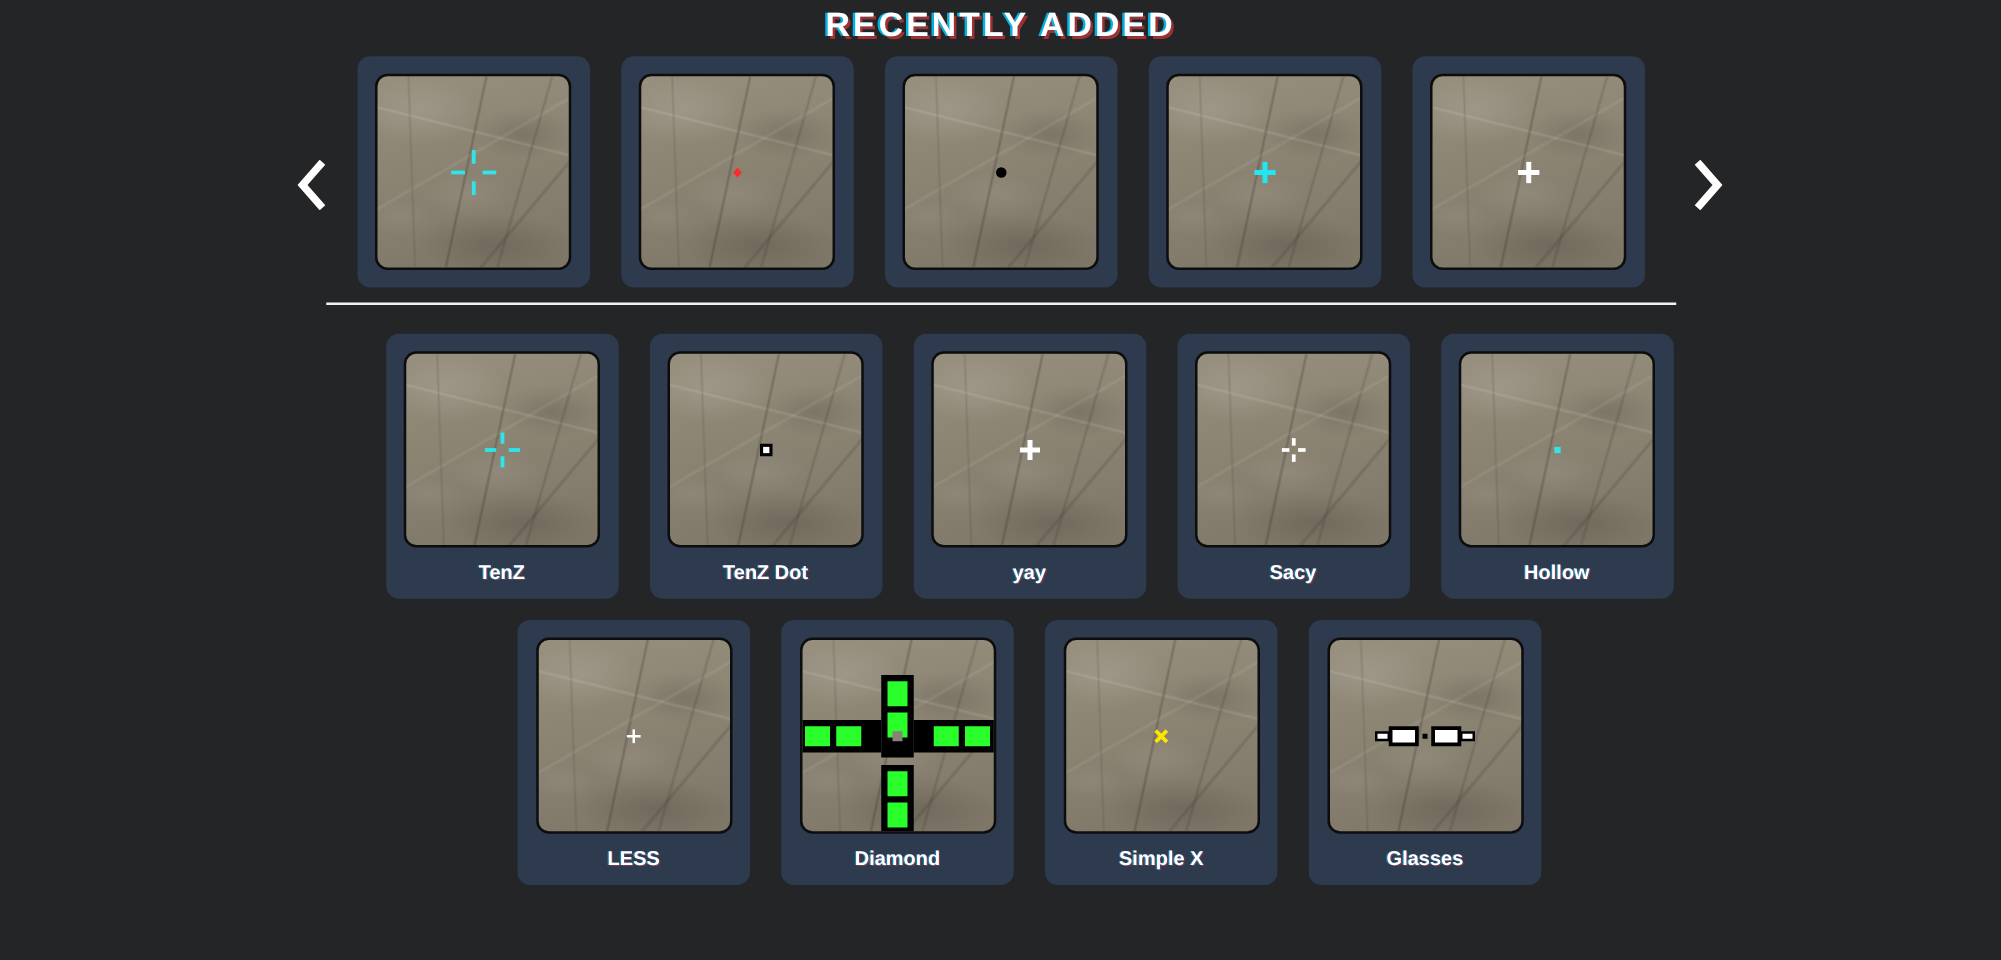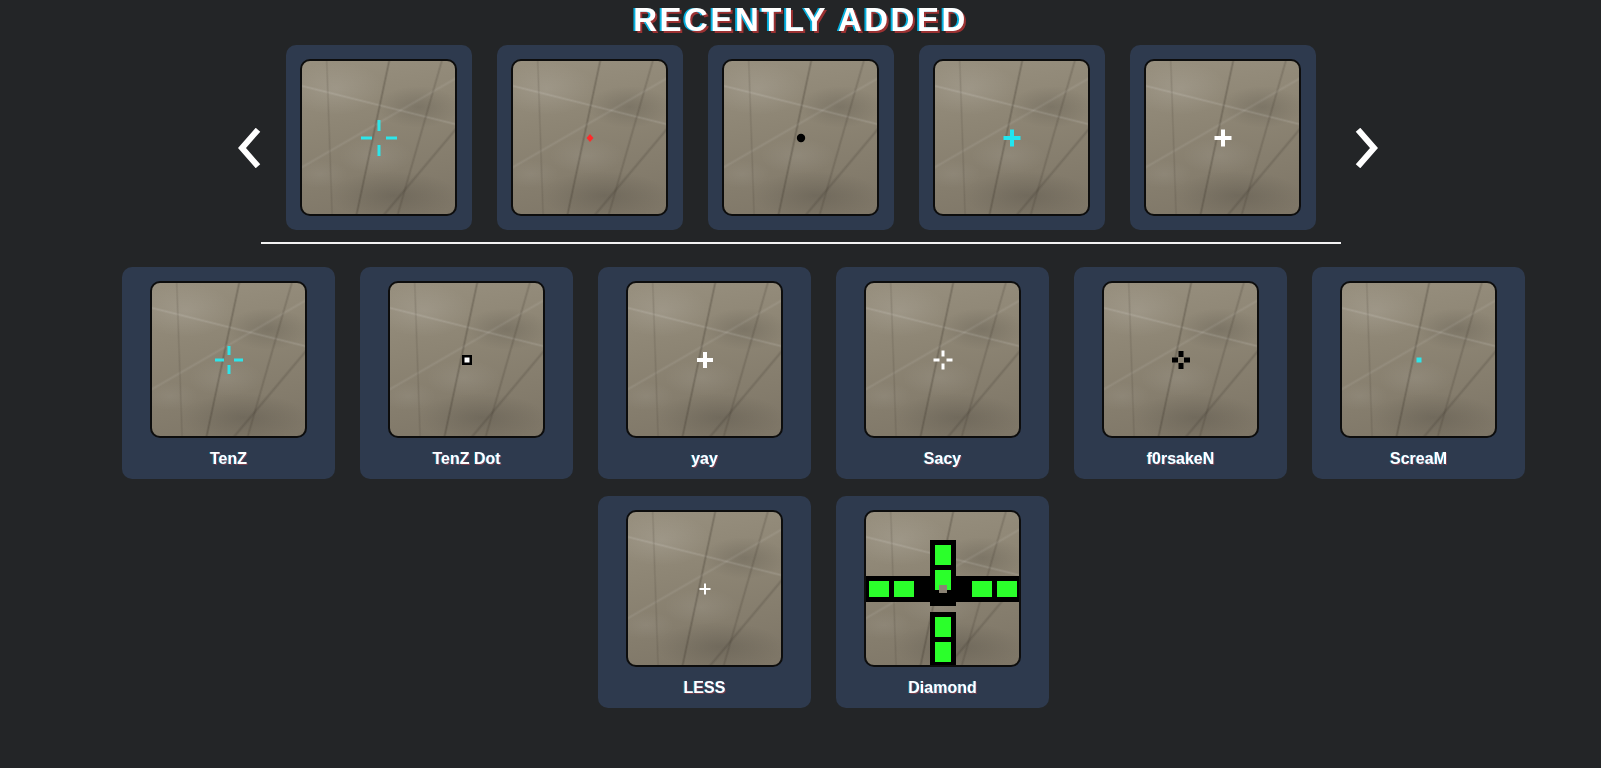--- a/index.html
+++ b/index.html
@@ -14,21 +14,21 @@
 
   body {
     font-family: "Liberation Sans", sans-serif;
     color: #ffffff;
     position: relative;
   }
 
   
   .page-title {
     text-align: center;
-    font-size: 33px;
+    font-size: 27px;
     font-weight: bold;
     letter-spacing: 2.5px;
     line-height: 34px;
     padding-top: 3px;
     color: #ffffff;
     text-shadow: -2px 0 0 rgba(0,200,255,.85), 2px 2px 0 rgba(255,60,60,.55);
   }
 
   
   .carousel {
@@ -141,21 +141,21 @@
   }
 
   
   .grid-row {
     display: flex;
     gap: 25px;
     justify-content: center;
     margin-top: 17px;
     padding-left: 46px;
   }
-  .grid-row .card { width: 213px; }
+  .grid-row .card { width: 186px; }
 </style>
 </head>
 <body>
 
 <div class="page-title">RECENTLY ADDED</div>
 
 <div class="carousel">
 
   <div class="nav-arrow prev">
     <span>
@@ -295,45 +295,30 @@
             <rect x="0.5" y="8.5" width="6" height="3"></rect>
             <rect x="13.5" y="8.5" width="6" height="3"></rect>
           </g>
         </svg>
       </div>
     </div>
     <div class="card-label">Sacy</div>
   </div>
 
 
-  <div class="card labeled">
-    <div class="thumb">
-      <div class="xh-layer">
-        <svg width="20" height="20" viewBox="0 0 20 20">
-          <g fill="#000000">
-            <rect x="7.5" y="1" width="5" height="6"></rect>
-            <rect x="7.5" y="13" width="5" height="6"></rect>
-            <rect x="1" y="7.5" width="6" height="5"></rect>
-            <rect x="13" y="7.5" width="6" height="5"></rect>
-          </g>
-        </svg>
-      </div>
-    </div>
-    <div class="card-label">f0rsakeN</div>
-  </div>
 
   <div class="card labeled">
     <div class="thumb">
       <div class="xh-layer">
         <svg width="8" height="8" viewBox="0 0 8 8">
           <rect x="1.5" y="1.5" width="5" height="5" fill="#2de5ea"></rect>
         </svg>
       </div>
     </div>
-    <div class="card-label">ScreaM</div>
+    <div class="card-label">Hollow</div>
   </div>
 
 </div>
 
 <div class="grid-row">
 
 
   <div class="card labeled">
     <div class="thumb">
       <div class="xh-layer">
@@ -377,15 +362,55 @@
           </g>
 
           <rect x="59" y="59" width="8" height="8" fill="#8a8274"></rect>
         </svg>
       </div>
     </div>
     <div class="card-label">Diamond</div>
   </div>
 
 
-
+  <div class="card labeled">
+    <div class="thumb">
+      <div class="xh-layer">
+        <svg width="14" height="14" viewBox="0 0 14 14">
+          <g stroke="#ffe400" stroke-width="3" stroke-linecap="butt">
+            <line x1="2.5" y1="2.5" x2="11.5" y2="11.5"></line>
+            <line x1="11.5" y1="2.5" x2="2.5" y2="11.5"></line>
+          </g>
+        </svg>
+      </div>
+    </div>
+    <div class="card-label">Simple X</div>
+  </div>
+
+  <div class="card labeled">
+    <div class="thumb">
+      <div class="xh-layer">
+        <svg width="80" height="26" viewBox="0 0 80 26">
+          <g fill="#000000">
+
+            <rect x="0" y="9" width="12" height="8"></rect>
+
+            <rect x="11" y="5" width="24" height="16"></rect>
+
+            <rect x="45" y="5" width="24" height="16"></rect>
+
+            <rect x="68" y="9" width="12" height="8"></rect>
+
+            <rect x="38" y="11" width="4" height="4"></rect>
+          </g>
+          <g fill="#ffffff">
+            <rect x="2" y="11" width="8" height="4"></rect>
+            <rect x="14" y="8" width="18" height="10"></rect>
+            <rect x="48" y="8" width="18" height="10"></rect>
+            <rect x="70" y="11" width="8" height="4"></rect>
+          </g>
+        </svg>
+      </div>
+    </div>
+    <div class="card-label">Glasses</div>
+  </div>
 
 </div>
 
 </body></html>

